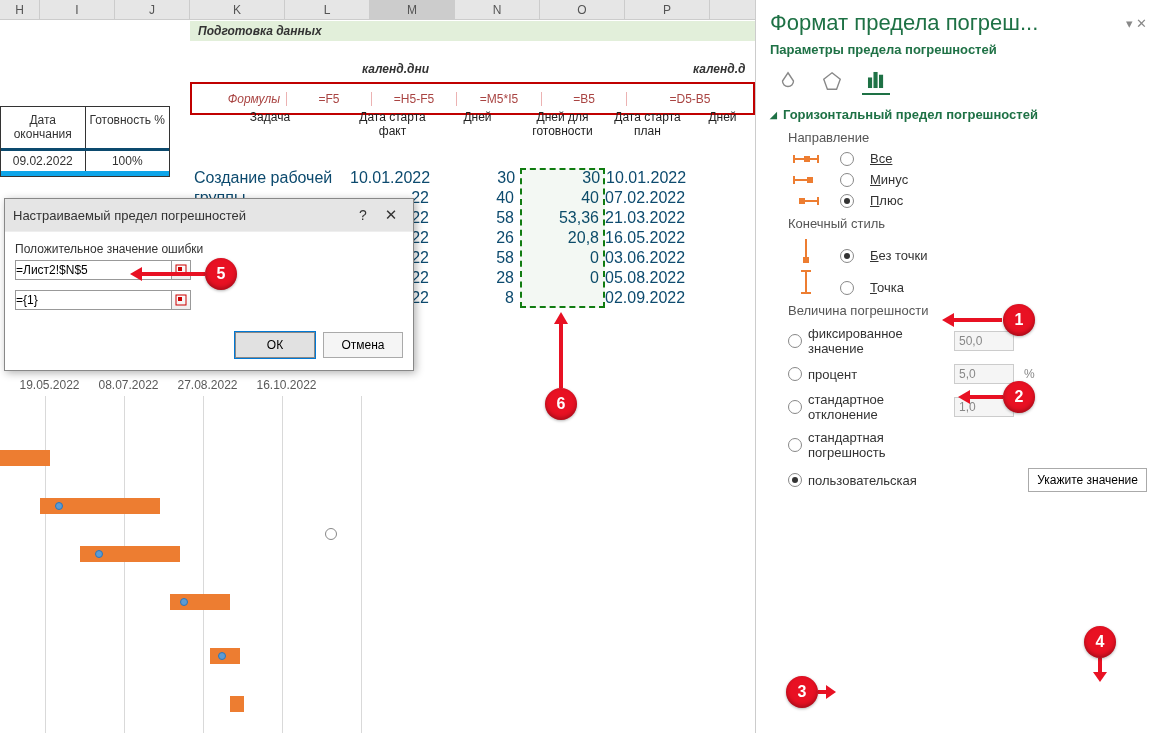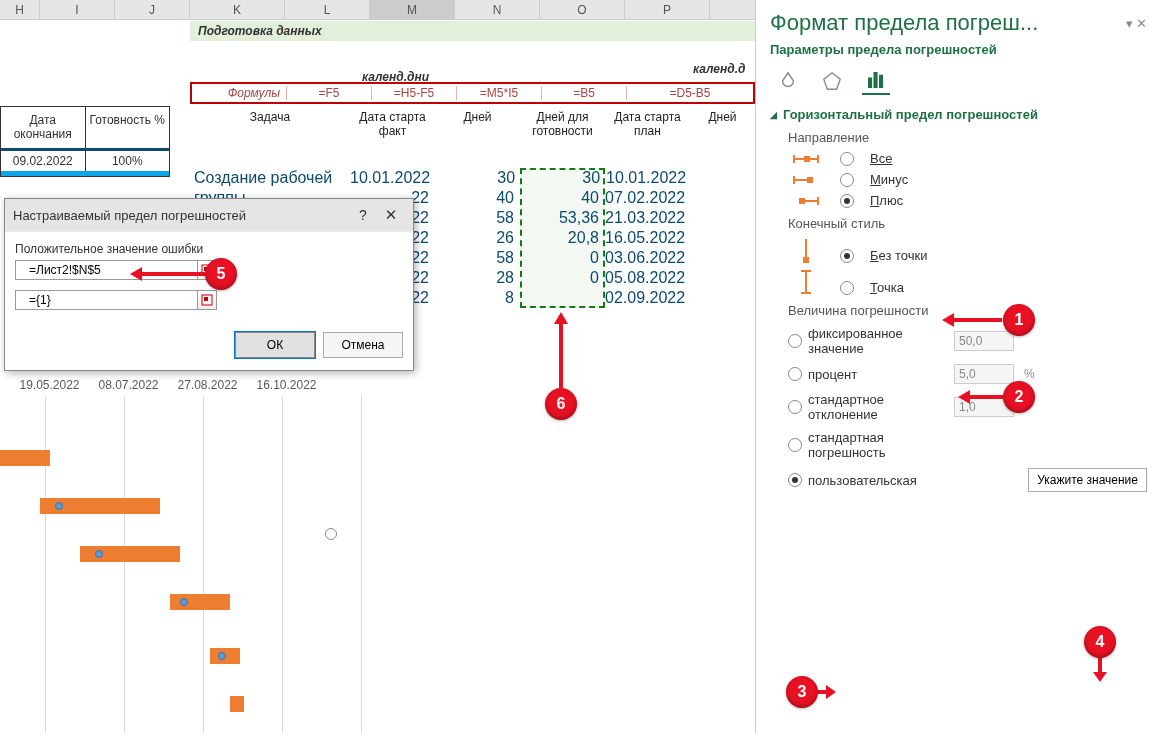--- a/index.html
+++ b/index.html
@@ -48,21 +48,21 @@
     width: 565px;
     background: #e2efda;
     font-style: italic;
     font-weight: bold;
     padding: 3px 8px;
     color: #333;
   }
   .green-row2 {
     position: absolute;
     left: 362px;
-    top: 70px;
+    top: 62px;
     color: #333;
     font-style: italic;
     font-weight: 600;
   }
   .green-row2b {
     position: absolute;
     left: 693px;
     top: 62px;
     color: #333;
     font-style: italic;
@@ -72,21 +72,21 @@
     position: absolute;
     left: 190px; top: 40px; width: 565px; height: 268px;
     background: #e2efda;
     z-index: -1;
   }
   .red-border-row {
     position: absolute;
     left: 190px;
     top: 82px;
     width: 565px;
-    height: 22px;
+    height: 33px;
     border: 2px solid #c00000;
     display: flex;
     align-items: center;
   }
   .formula-cell {
     text-align: center;
     color: #a94442;
     flex: 1;
     border-right: 1px solid rgba(192,0,0,0.3);
     font-size: 12px;
@@ -206,21 +206,21 @@
   }
   .dialog-input-row {
     display: flex;
     align-items: center;
     margin-bottom: 10px;
   }
   .dialog-input {
     flex: 0 0 100px;
     height: 20px;
     border: 1px solid #999;
-    padding: 1px 13px;
+    padding: 1px 0;
     font-size: 12px;
   }
   .range-btn {
     width: 20px; height: 20px;
     border: 1px solid #999;
     margin-left: -1px;
     background: linear-gradient(#fff,#eee);
     display: inline-flex;
     align-items: center;
     justify-content: center;

